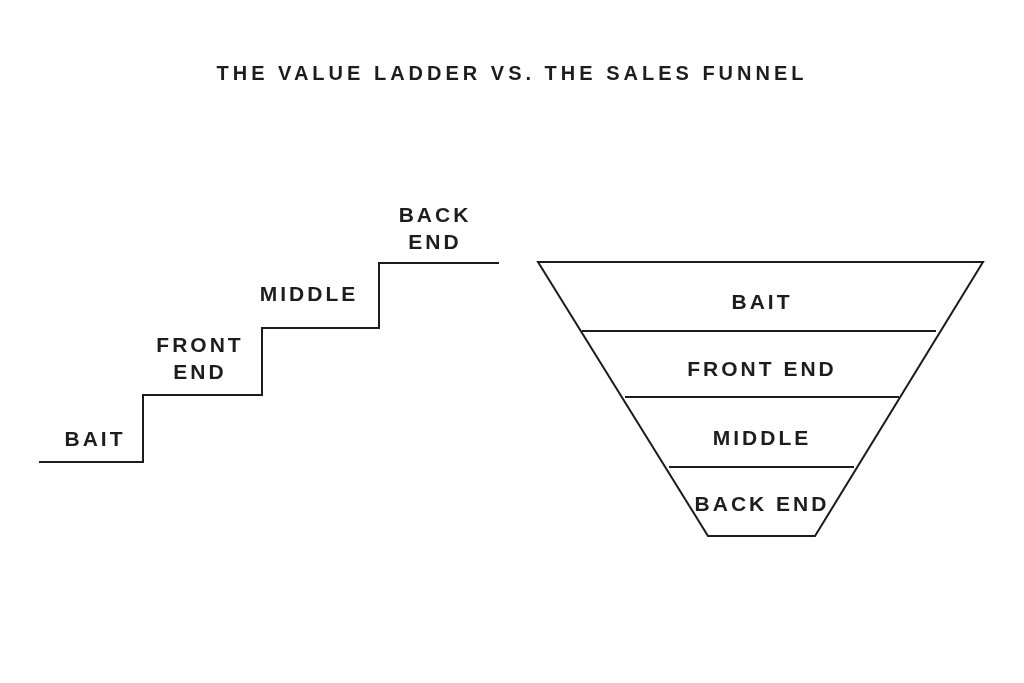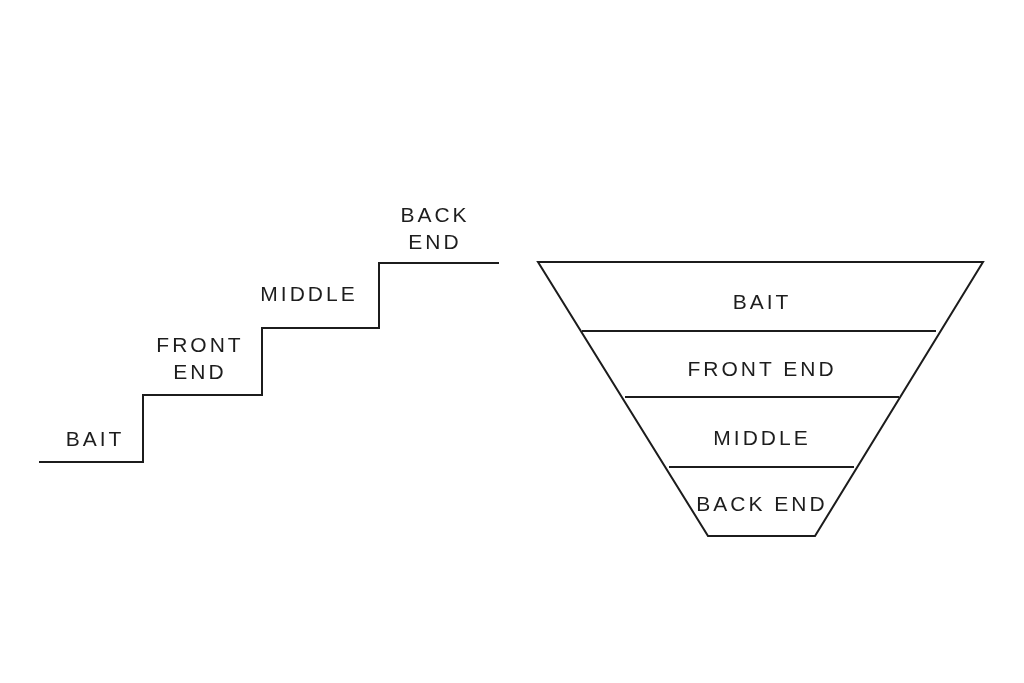--- a/index.html
+++ b/index.html
@@ -40,21 +40,21 @@
     stroke: var(--line);
     stroke-width: 2;
     stroke-linecap: square;
     stroke-linejoin: miter;
   }
   .lbl {
     position: absolute;
     transform: translate(-50%, -50%);
     text-align: center;
     font-size: 21px;
-    font-weight: 400;
+    font-weight: 700;
     letter-spacing: 3px;
     line-height: 27px;
     color: var(--text);
     white-space: nowrap;
   }
   .lbl.wrap { white-space: normal; width: 110px; }
   
   .ladder-bait      { left: 95px;  top: 438px; }
   .ladder-front-end { left: 200px; top: 358px; }
   .ladder-middle    { left: 309px; top: 293px; }
@@ -63,20 +63,21 @@
   .funnel-bait      { left: 762px; top: 301px; }
   .funnel-front-end { left: 762px; top: 368px; }
   .funnel-middle    { left: 762px; top: 437px; }
   .funnel-back-end  { left: 762px; top: 503px; }
 </style>
 </head>
 <body>
 
 <div class="canvas">
 
+  <div class="title">THE VALUE LADDER VS. THE SALES FUNNEL</div>
 
   <svg class="artwork" width="1024" height="683" viewBox="0 0 1024 683">
 
     <polyline class="stroke" points="40,462 143,462 143,395 262,395 262,328 379,328 379,263 498,263"></polyline>
 
     <polygon class="stroke" points="538,262 983,262 815,536 708,536"></polygon>
 
     <line class="stroke" x1="583" y1="331" x2="935" y2="331"></line>
     <line class="stroke" x1="626" y1="397" x2="898" y2="397"></line>
     <line class="stroke" x1="670" y1="467" x2="853" y2="467"></line>

